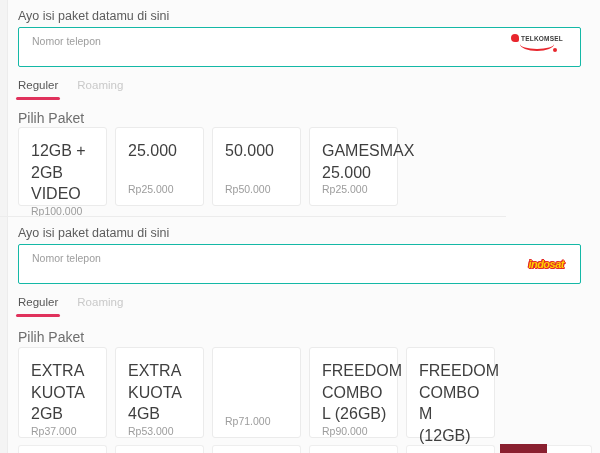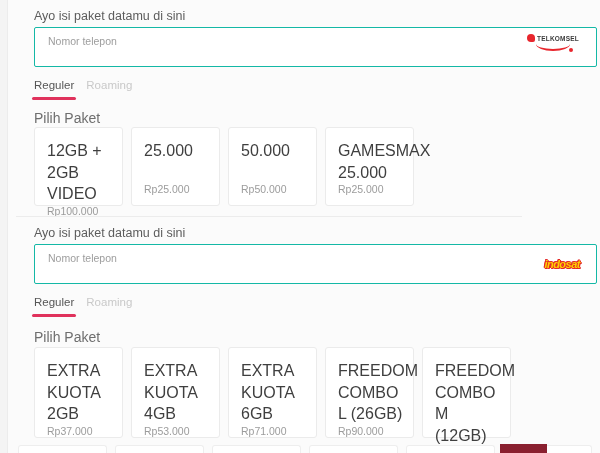--- a/index.html
+++ b/index.html
@@ -5,21 +5,21 @@
   * { margin:0; padding:0; box-sizing:border-box; }
   html,body { width:600px; height:453px; }
   body {
     position:relative; overflow:hidden;
     background:#fbfbfb;
     font-family:"Liberation Sans", sans-serif;
   }
   .gutter { position:absolute; left:0; top:0; width:8px; height:453px;
     background:#f4f4f4; border-right:1px solid #ececec; }
 
-  .section { position:absolute; left:16px; width:506px; }
+  .section { position:absolute; left:0; width:506px; }
   #sec1 { top:0; height:216px; }
   #sec2 { top:216px; height:229px; border-top:1px solid #ececec; }
 
   .sec-title { position:absolute; top:9px; left:18px; font-size:12.5px; color:#5c5c5c; }
 
   .input-wrap { position:absolute; top:27px; left:18px; width:563px; height:40px;
     background:#fff; border:1px solid #14b8a6; border-radius:2px; }
   .phone-input { position:absolute; left:0; top:0; width:100%; height:100%;
     border:none; outline:none; background:transparent;
     font-family:inherit; font-size:10.5px; color:#444;
@@ -39,21 +39,21 @@
   .tsel-swoosh::after { content:''; position:absolute; right:-3px; bottom:-3px;
     width:4px; height:4px; background:#e8262d; border-radius:50%; }
 
   
   .isat { position:absolute; right:16px; top:13px;
     font-size:11px; font-weight:bold; font-style:italic; letter-spacing:-.5px;
     color:#ffd100;
     text-shadow:-1px 0 0 #e32726, 1px 0 0 #e32726, 0 -1px 0 #e32726,
                 0 1px 0 #e32726, 1px 1px 0 #e32726, -1px -1px 0 #e32726; }
 
-  .tabs { position:absolute; top:79px; left:18px; display:flex; gap:12px; }
+  .tabs { position:absolute; top:79px; left:18px; display:flex; gap:19px; }
   .tab { position:relative; font-size:11.5px; color:#c9c9c9; padding-bottom:9px; cursor:pointer; }
   .tab.active { color:#565656; }
   .tab.active::after { content:''; position:absolute; left:-2px; right:-2px; bottom:0;
     height:3px; background:#e0325c; border-radius:2px; }
 
   .pilih { position:absolute; left:18px; font-size:14px; color:#6e6e6e; }
   #sec1 .pilih { top:110px; }
   #sec2 .pilih { top:112px; }
 
   .cards { position:absolute; left:18px; display:flex; gap:8px; }
@@ -136,21 +136,20 @@
   <div class="cards">
     <div class="card">
       <div class="card-name">EXTRA KUOTA 2GB</div>
       <div class="card-price">Rp37.000</div>
     </div>
     <div class="card">
       <div class="card-name">EXTRA KUOTA 4GB</div>
       <div class="card-price">Rp53.000</div>
     </div>
     <div class="card">
-      <div class="card-name">EXTRA KUOTA 6GB</div>
       <div class="card-price">Rp71.000</div>
     </div>
     <div class="card">
       <div class="card-name">FREEDOM COMBO L (26GB)</div>
       <div class="card-price">Rp90.000</div>
     </div>
     <div class="card">
       <div class="card-name">FREEDOM COMBO M (12GB)</div>
       <div class="card-price">Rp51.900</div>
     </div>

